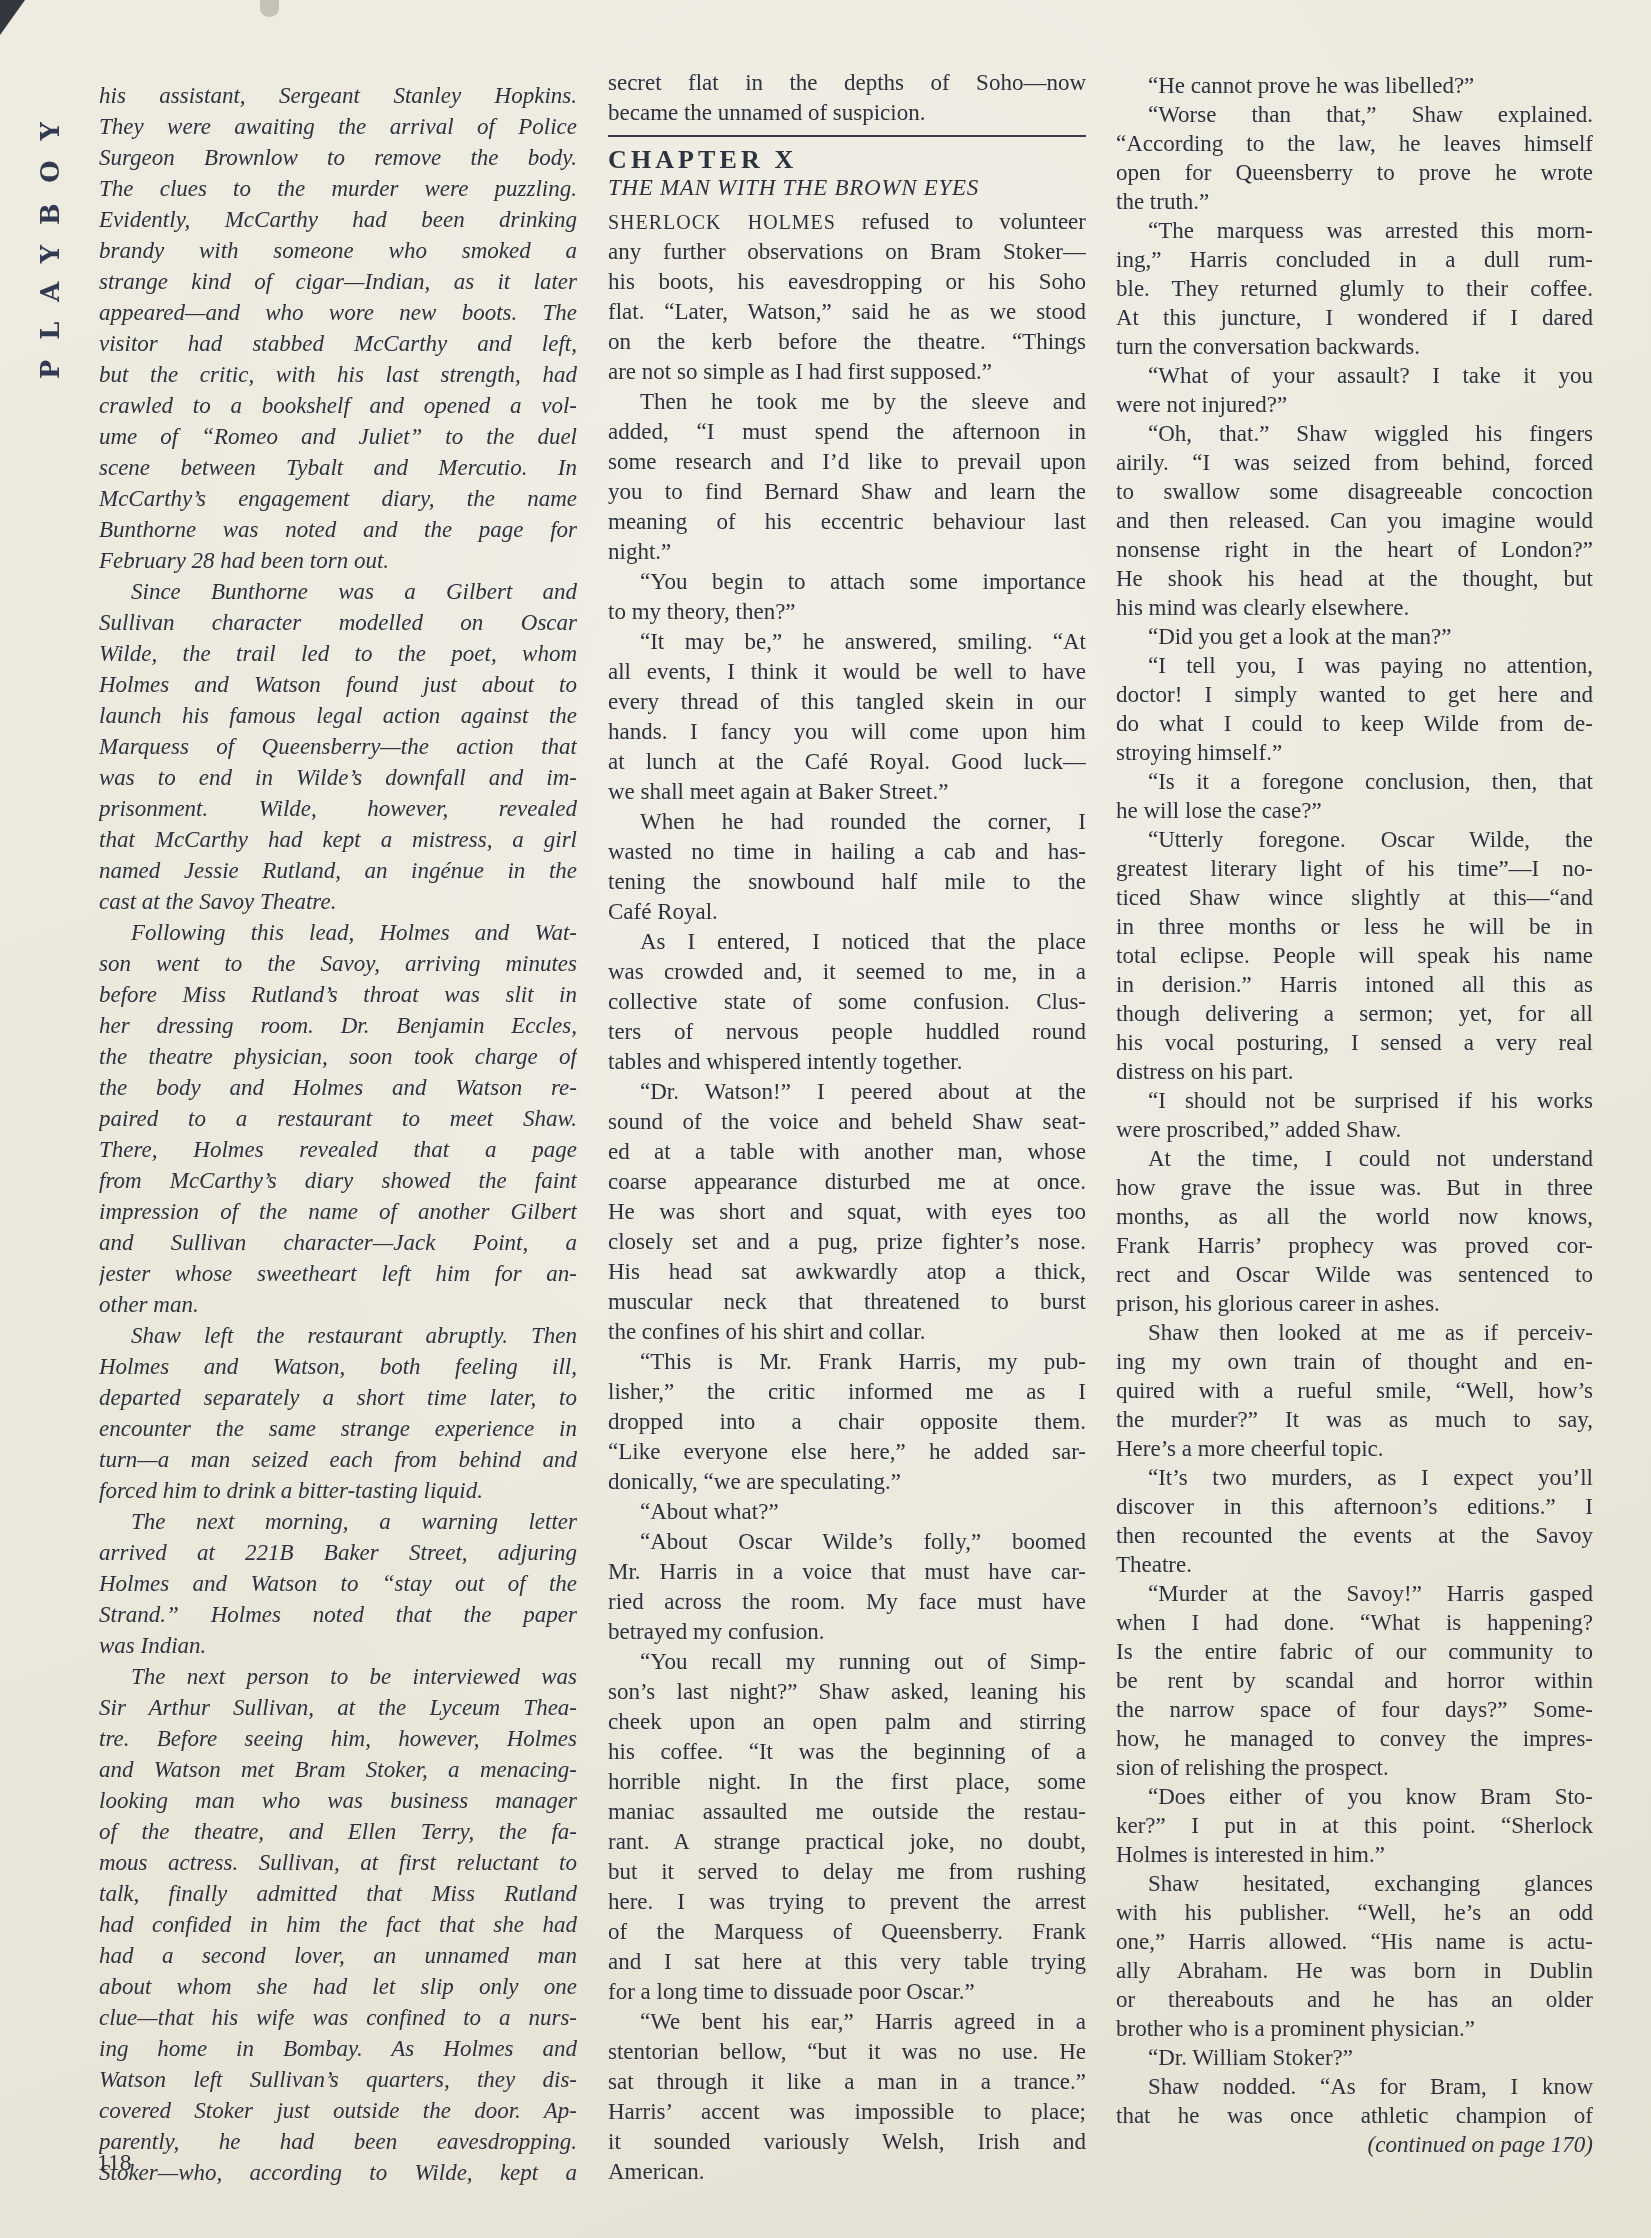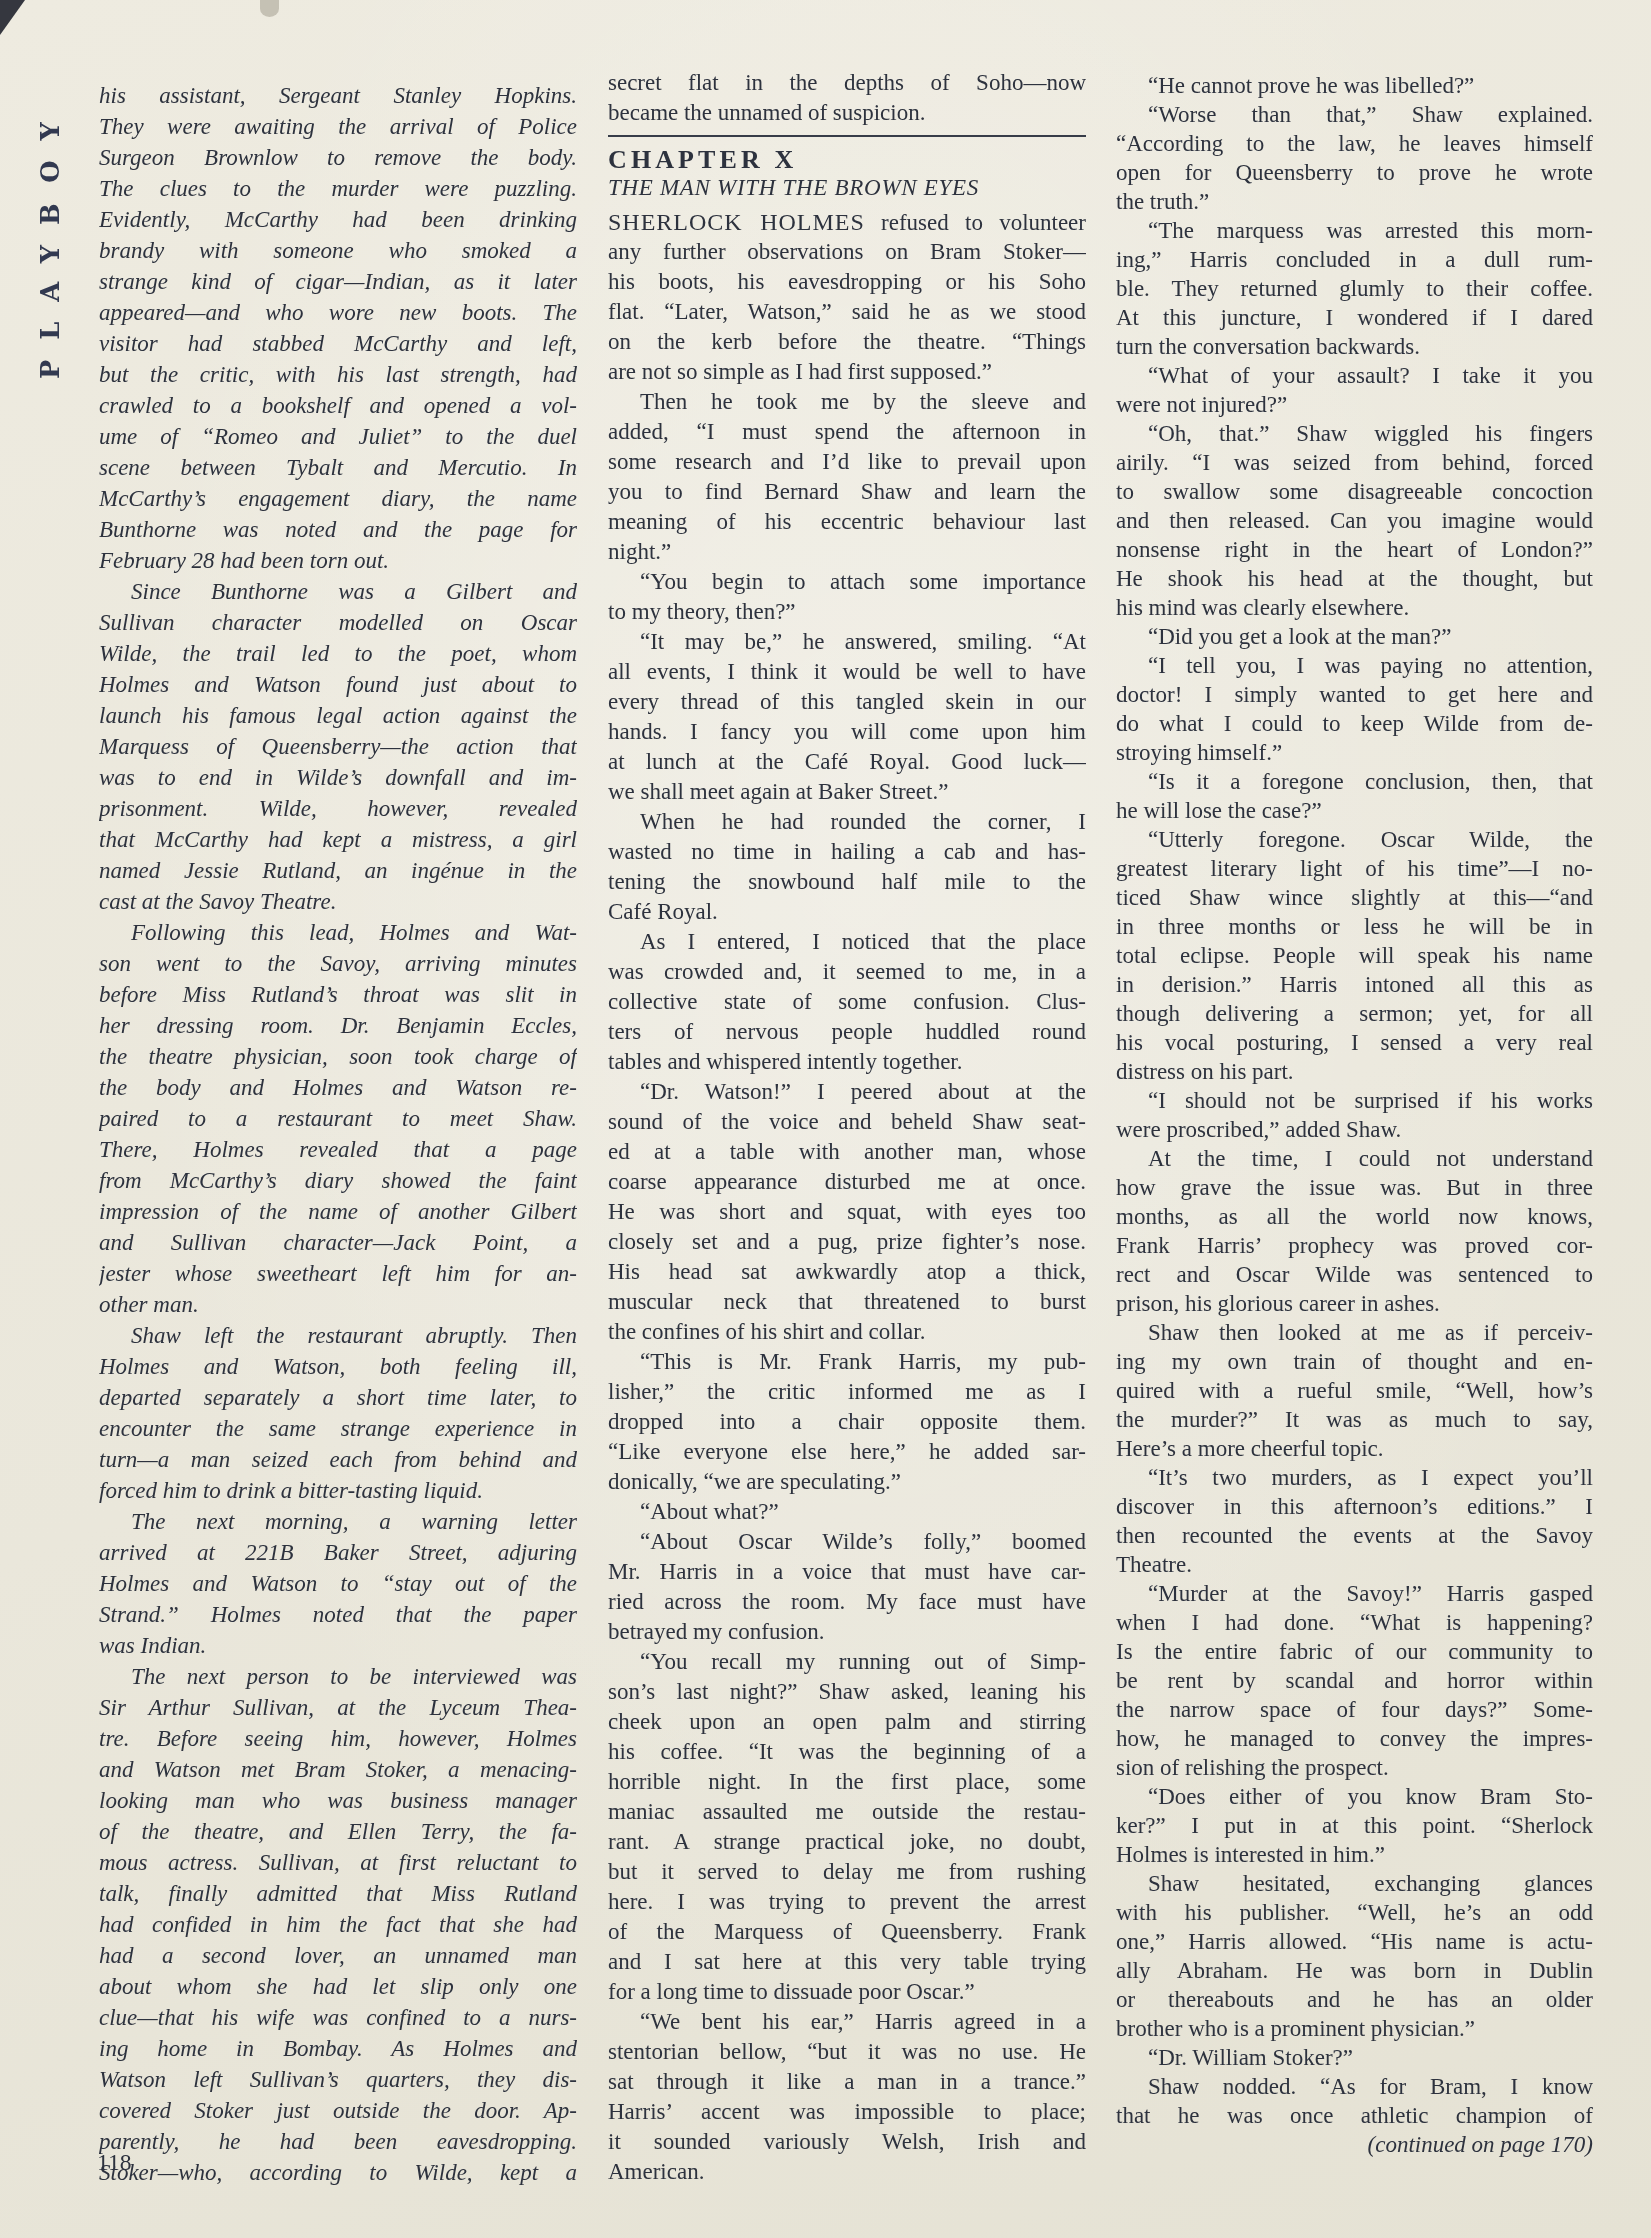--- a/index.html
+++ b/index.html
@@ -19,21 +19,21 @@
   .line {
     text-align:justify;
     text-align-last:justify;
     height:var(--lh);
     line-height:var(--lh);
     overflow:hidden;
   }
   .line.pe { text-align-last:left; }
   .line.in { text-indent:32px; }
   .line.cont { text-align-last:right; font-style:italic; }
-  .sc { text-transform:uppercase; font-size:24px; letter-spacing:1px; }
+  .sc { text-transform:uppercase; font-size:20px; letter-spacing:1px; }
 
   .col-left   { left:99px;  top:80px; width:478px; --lh:31px; font-style:italic; font-size:23px; }
   .col-intro  { left:608px;  top:68px;  width:478px; --lh:30px;   font-size:23px; }
   .rule       { position:absolute; left:608px; top:135px; width:478px; height:2.1px; background:#373c48; }
   .chapter    { position:absolute; left:608px; top:145px; width:478px; text-align:left;
                 font-weight:bold; font-size:26px; letter-spacing:4.1px; }
   .subtitle   { position:absolute; left:608px; top:175px; width:478px; text-align:left;
                 font-style:italic; font-size:23px; letter-spacing:0.7px; }
   .col-mid    { left:608px;  top:207px; width:478px; --lh:30px;   font-size:23px; }
   .col-right  { left:1116px; top:71px; width:477px; --lh:29px; font-size:23px; }

